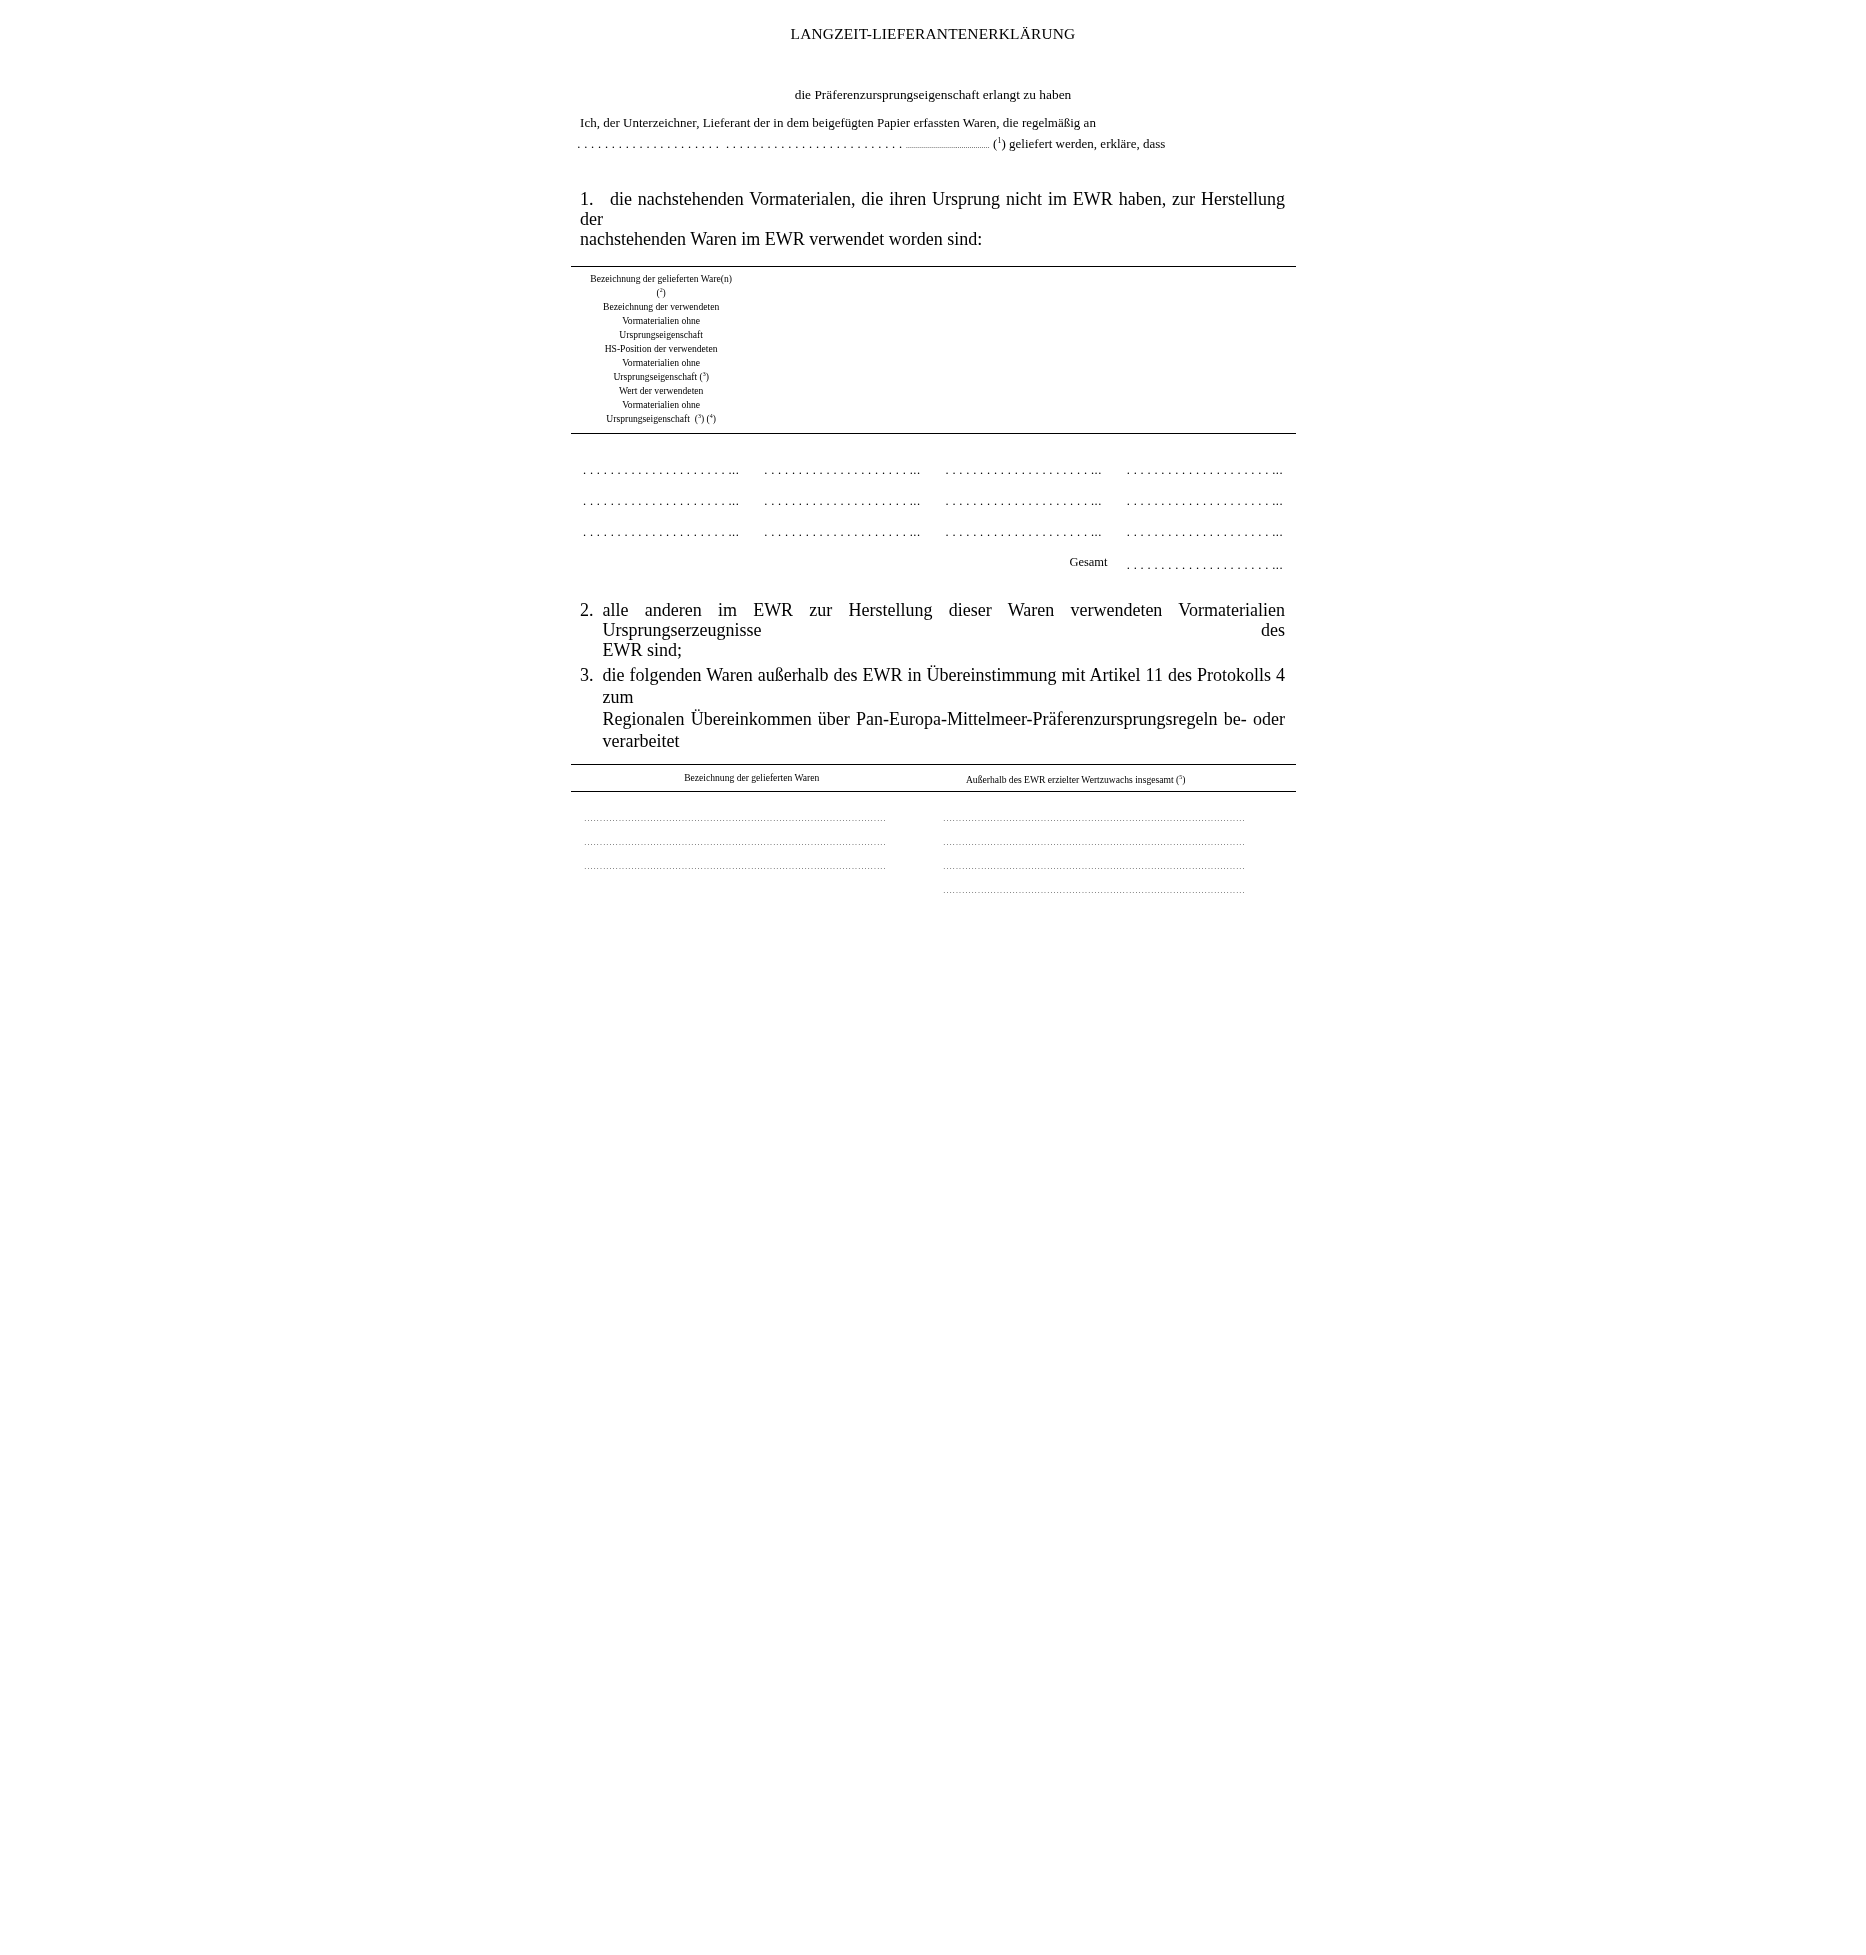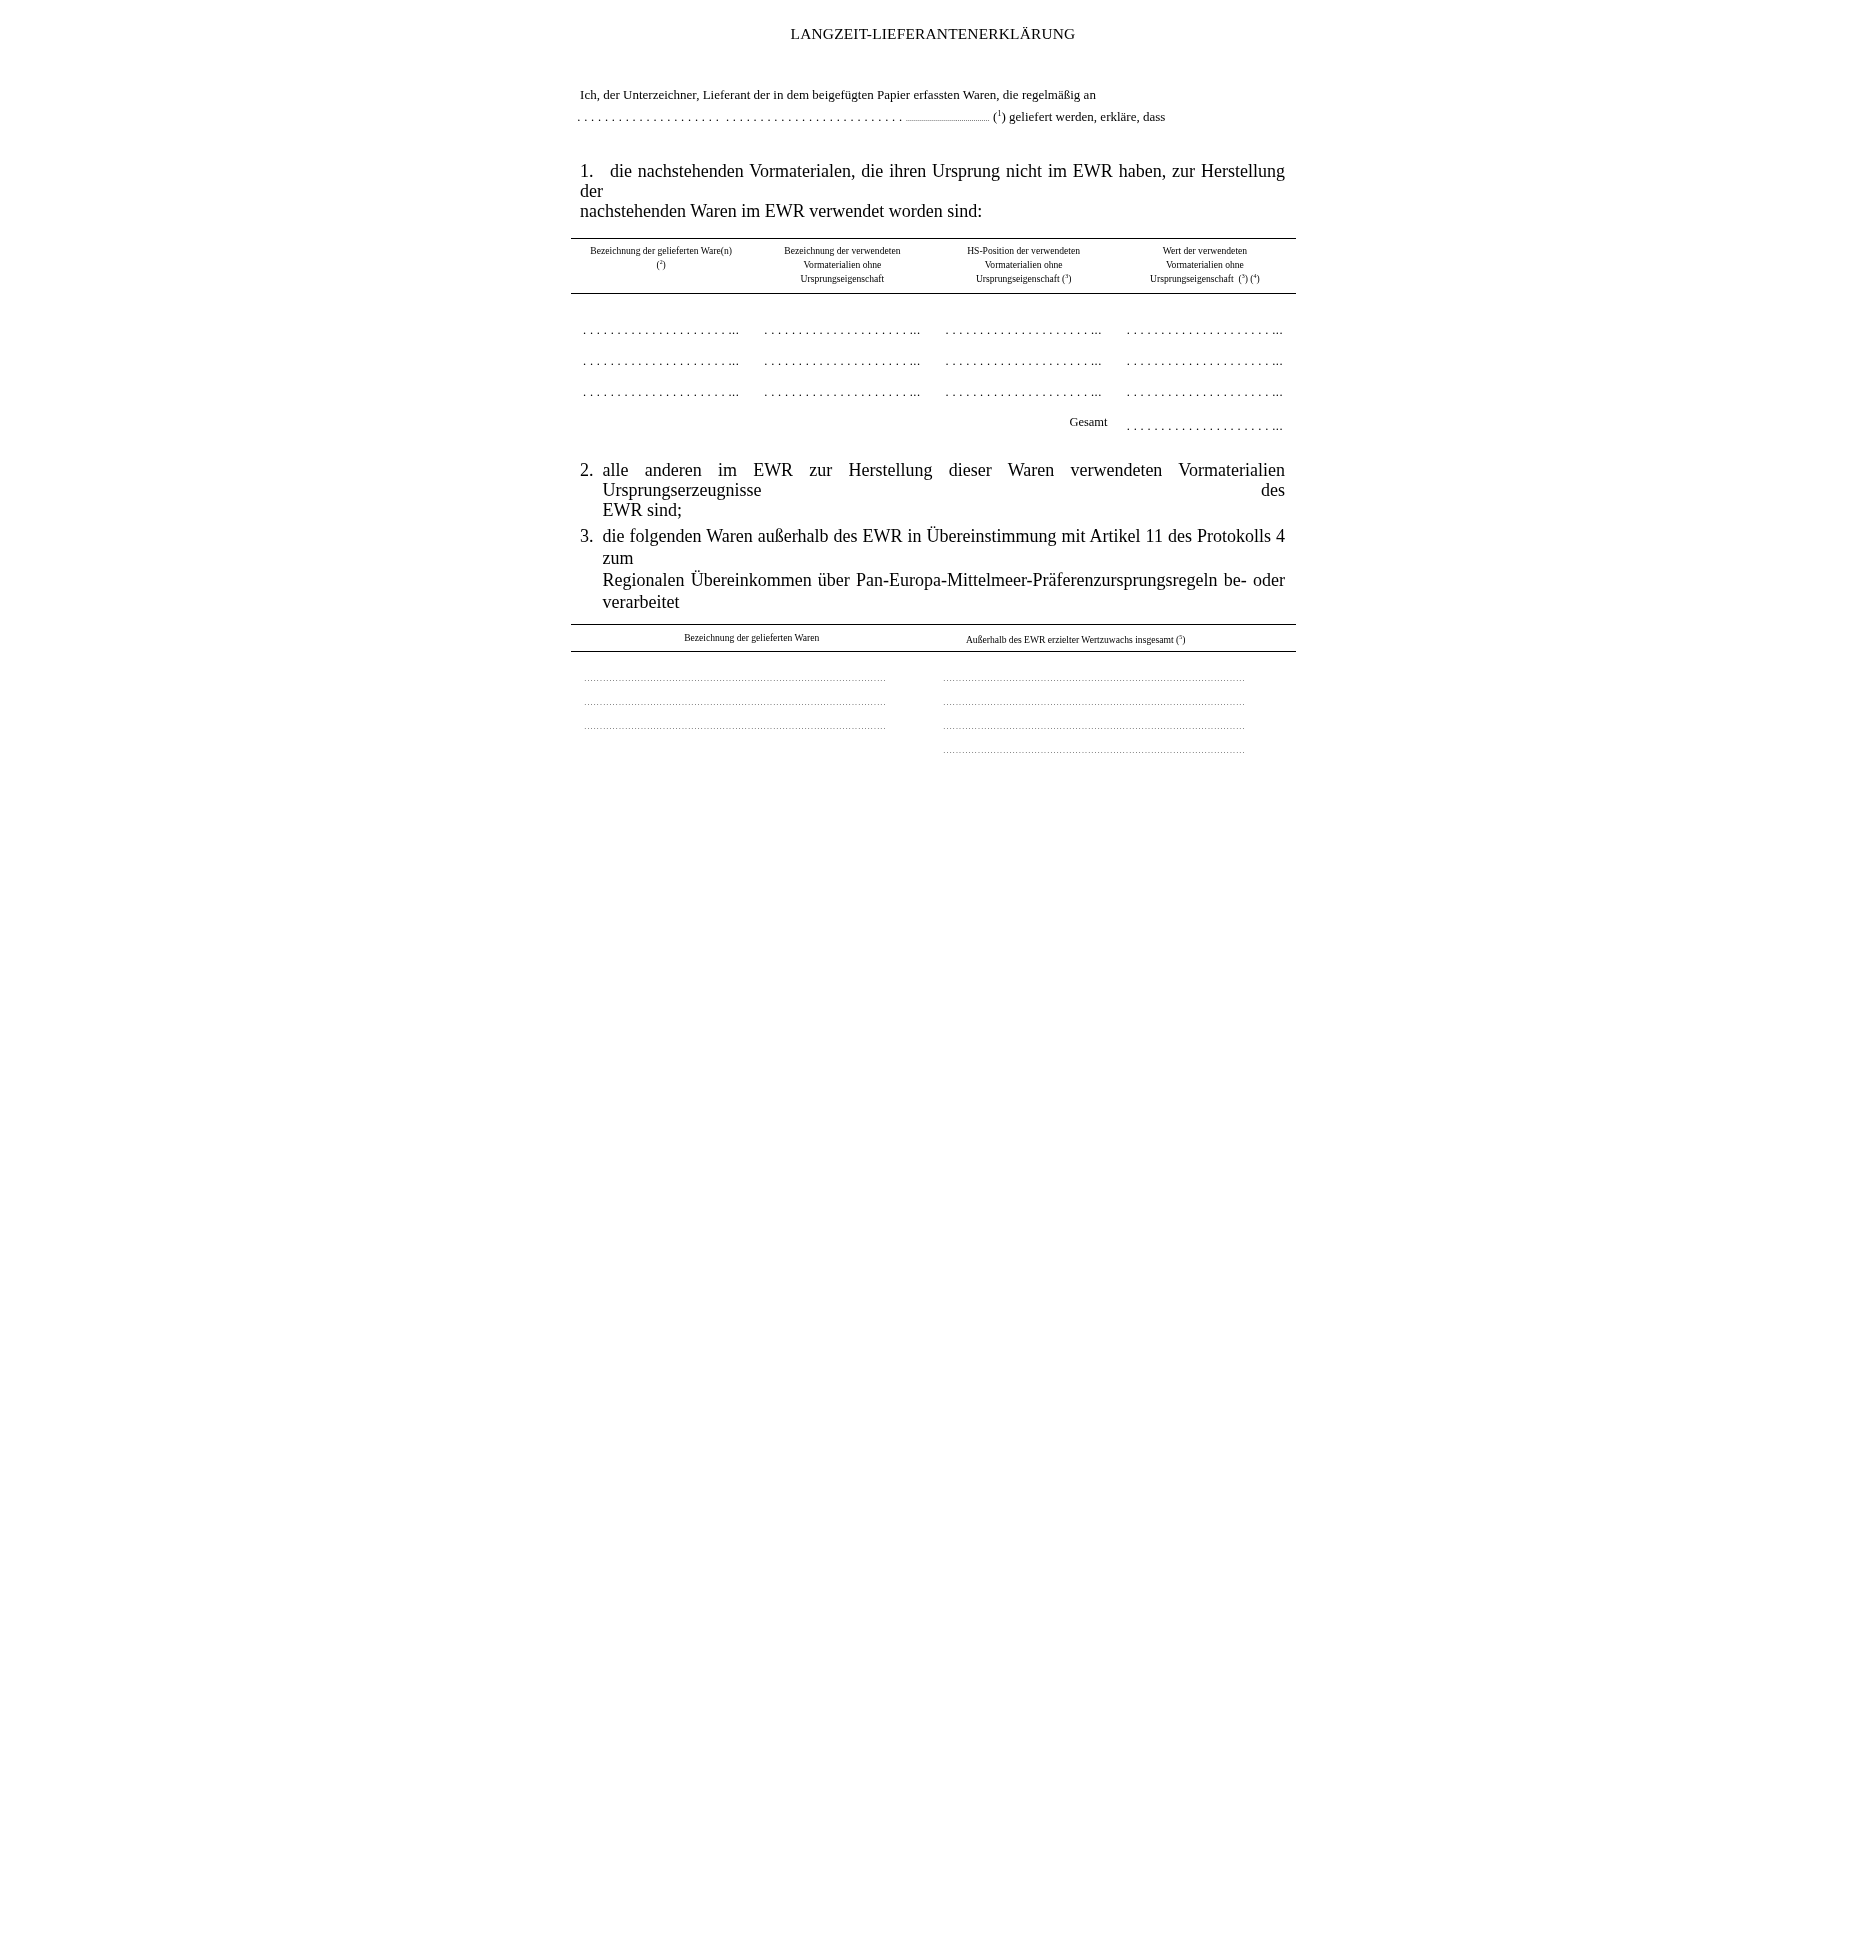--- a/index.html
+++ b/index.html
@@ -63,20 +63,21 @@
   .item2{ margin-top:22px; line-height:20px; }
   .item3{ margin-top:4.8px; line-height:22px; }
 
   
   .table1{ margin-top:17.3px; }
   .t1-head{
     display:flex;
     border-top:1.4px solid #000;
     border-bottom:1.4px solid #000;
     padding:4.8px 0 6.7px 0;
+    flex-direction:column;
   }
   .t1-head-cell{
     width:25%;
     text-align:center;
     font-size:9.6px;
     line-height:14px;
     padding:0 3.8px;
   }
   .t1-body{ padding-top:21px; }
   .t1-row{ display:flex; height:31px; align-items:center; }
@@ -102,20 +103,21 @@
   .t2-cell-r{ width:50%; padding-left:10.6px; white-space:nowrap; overflow:hidden; }
 </style>
 </head>
 <body>
 
 <div class="page">
 
   <h1 class="title">LANGZEIT-LIEFERANTENERKLÄRUNG</h1>
 
   <div class="subtitle">
+    <div>die Präferenzursprungseigenschaft erlangt zu haben</div>
   </div>
 
   <div class="intro">
     <div>Ich, der Unterzeichner, Lieferant der in dem beigefügten Papier erfassten Waren, die regelmäßig an</div>
     <div class="blank-line"><span class="dots-big">.....................</span> <span class="dots-big">..........................</span><span class="dots-dense">..........................................</span> (<sup class="fn">1</sup>) <span>geliefert werden, erkläre, dass</span></div>
   </div>
 
   <div class="item item1">
     <span class="jline"><span class="num">1.</span><span>die nachstehenden Vormaterialen, die ihren Ursprung nicht im EWR haben, zur Herstellung der</span></span>
     <span class="lline">nachstehenden Waren im EWR verwendet worden sind:</span>

